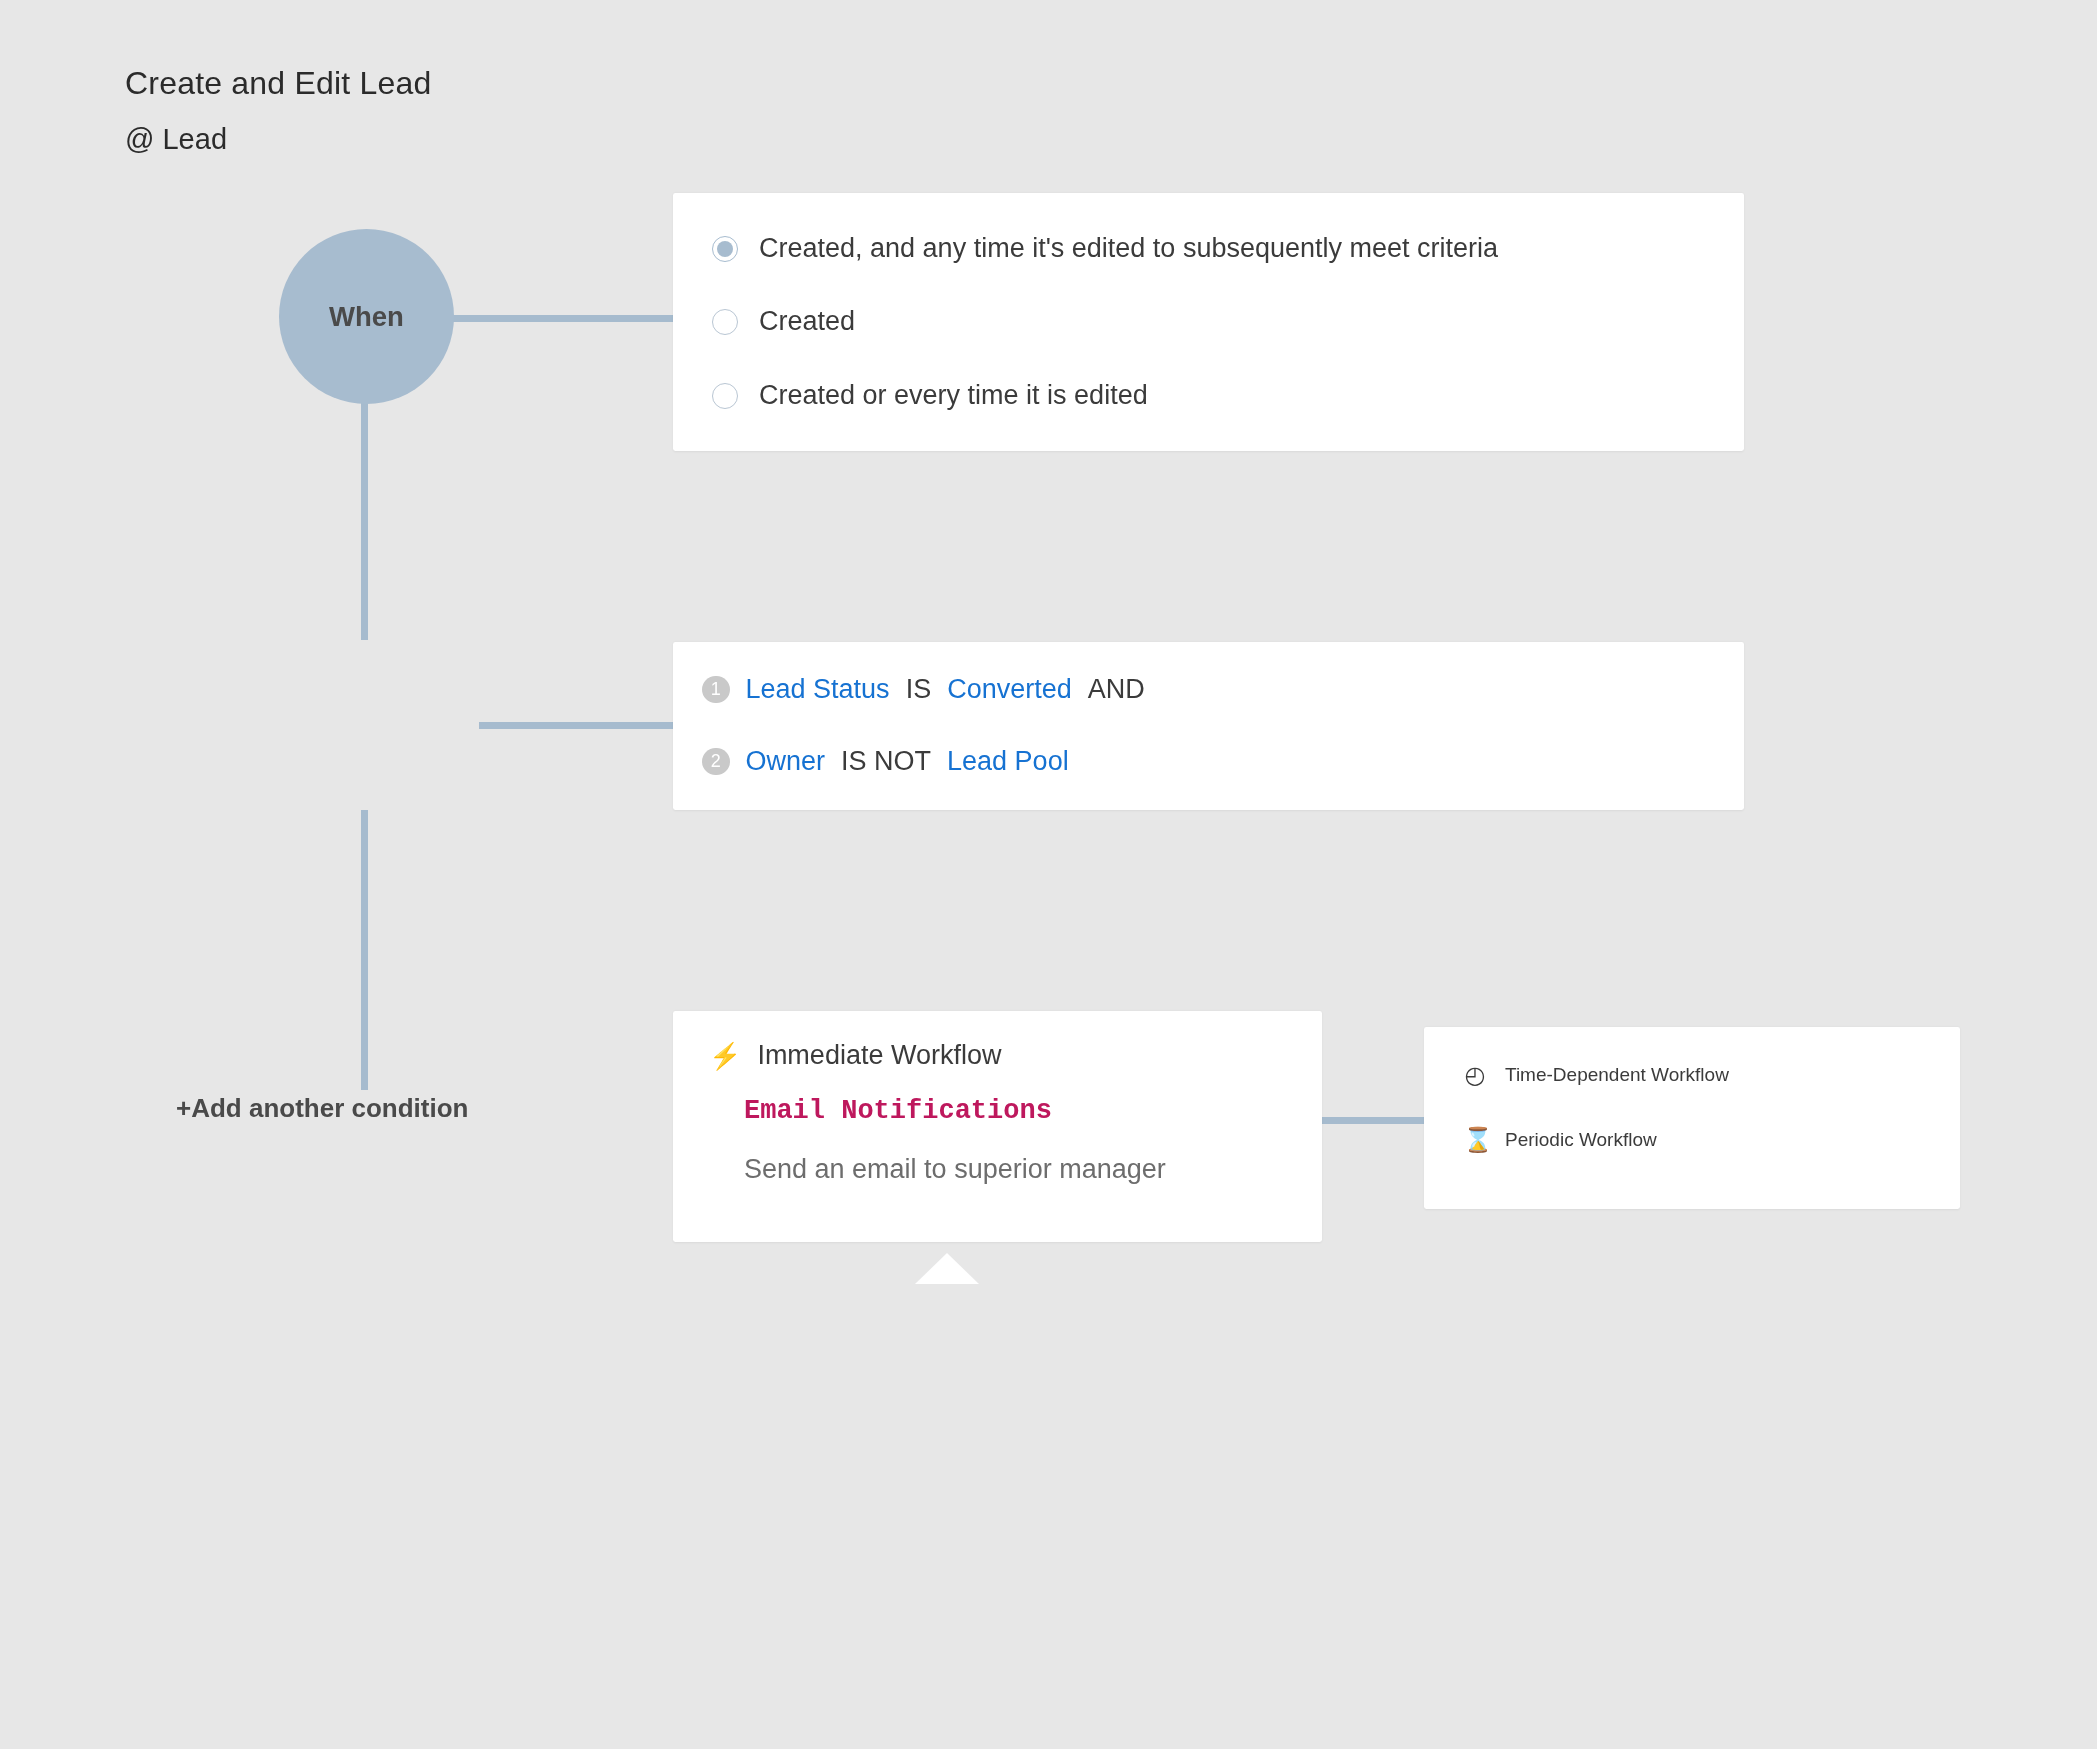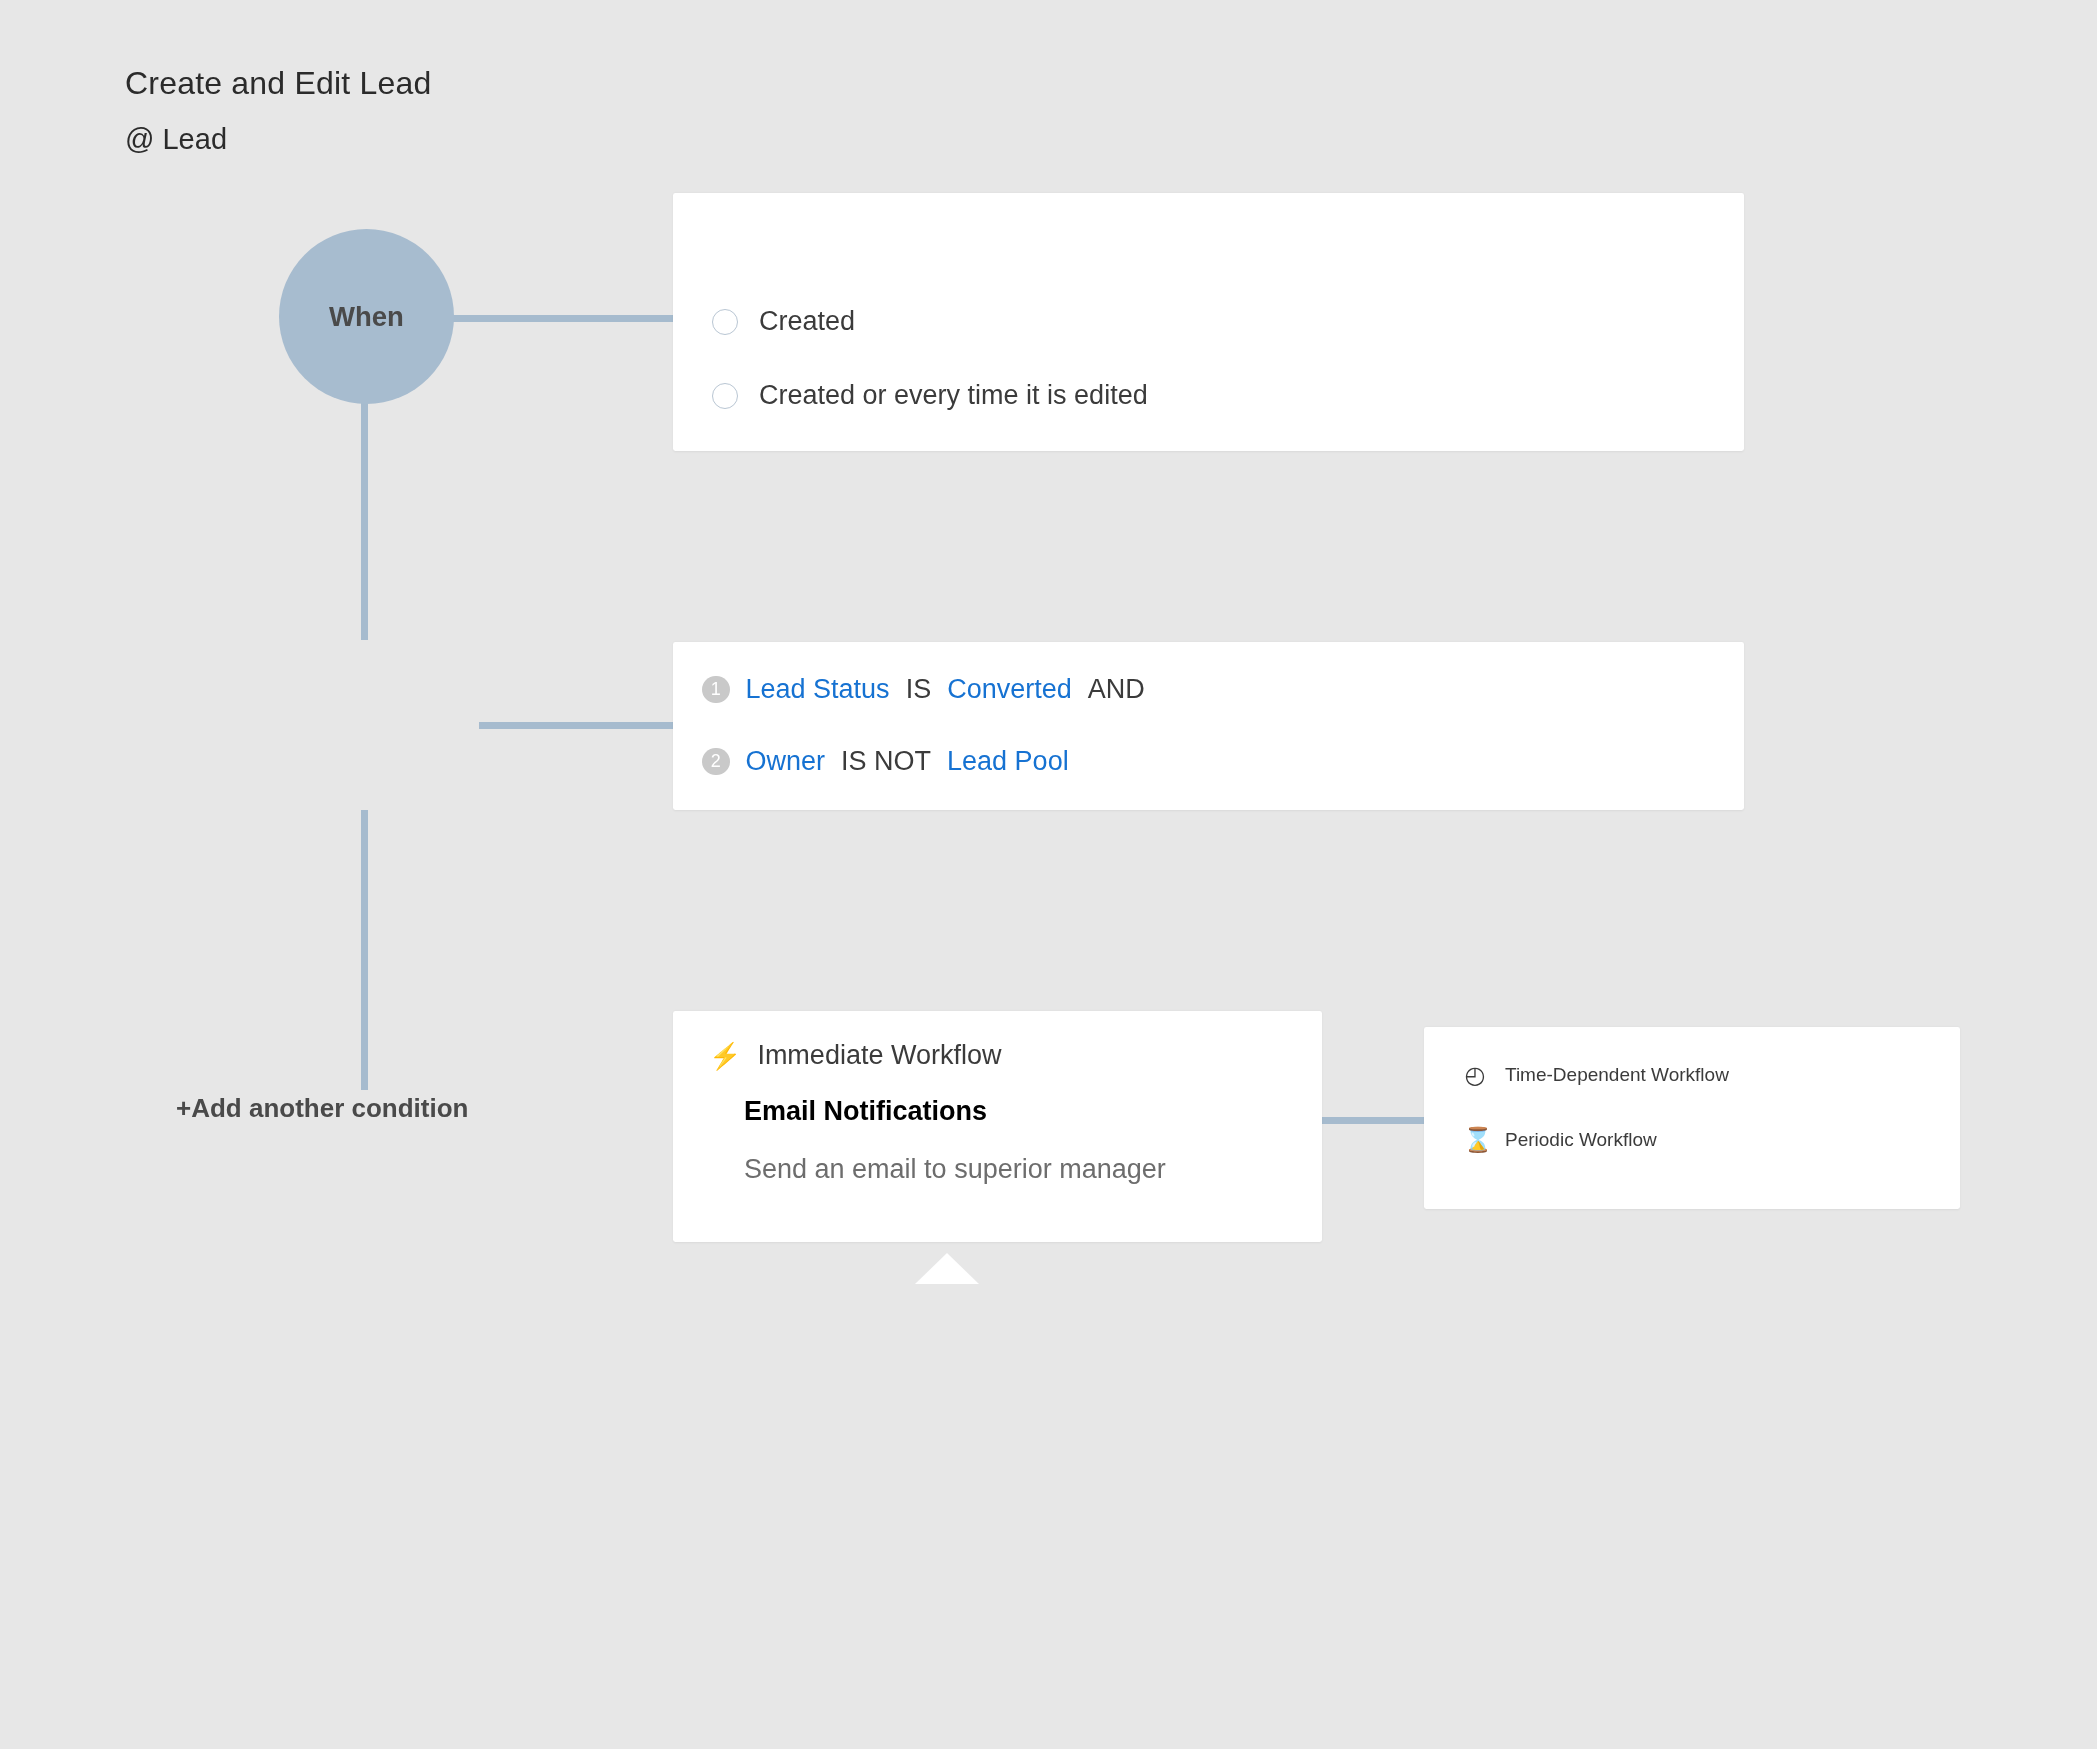--- a/index.html
+++ b/index.html
@@ -193,22 +193,23 @@
   .imm-head {
     position: absolute;
     left: 36px; top: 29px;
     display: flex; align-items: center; gap: 16px;
   }
   .imm-head .icon { font-size: 26px; color: #3b3b3b; line-height: 1; }
   .imm-head .txt  { font-size: 27px; color: #3b3b3b; white-space: nowrap; }
   .imm-title {
     position: absolute;
     left: 71px; top: 85px;
-    font-size: 27px; font-weight: bold; color: #000000;
-    white-space: nowrap;
+    font-size: 27px; font-weight: bold; color: #be185d;
+    white-space: nowrap;
+    font-family: Liberation Mono, monospace;
   }
   .imm-desc {
     position: absolute;
     left: 71px; top: 143px;
     font-size: 27px; color: #6d6d6d;
     white-space: nowrap;
   }
 
   
   .wf-row {
@@ -259,20 +260,24 @@
   <div class="conn conn-wf-wf"></div>
 
   <div class="node-circle">
     <span class="node-label">When</span>
   </div>
 
 
   <div class="add-condition">+Add another condition</div>
 
   <div class="card card-when">
+    <div class="radio-row r0">
+      <span class="radio checked"></span>
+      <span class="radio-label">Created, and any time it's edited to subsequently meet criteria</span>
+    </div>
     <div class="radio-row r1">
       <span class="radio"></span>
       <span class="radio-label">Created</span>
     </div>
     <div class="radio-row r2">
       <span class="radio"></span>
       <span class="radio-label">Created or every time it is edited</span>
     </div>
   </div>
 

